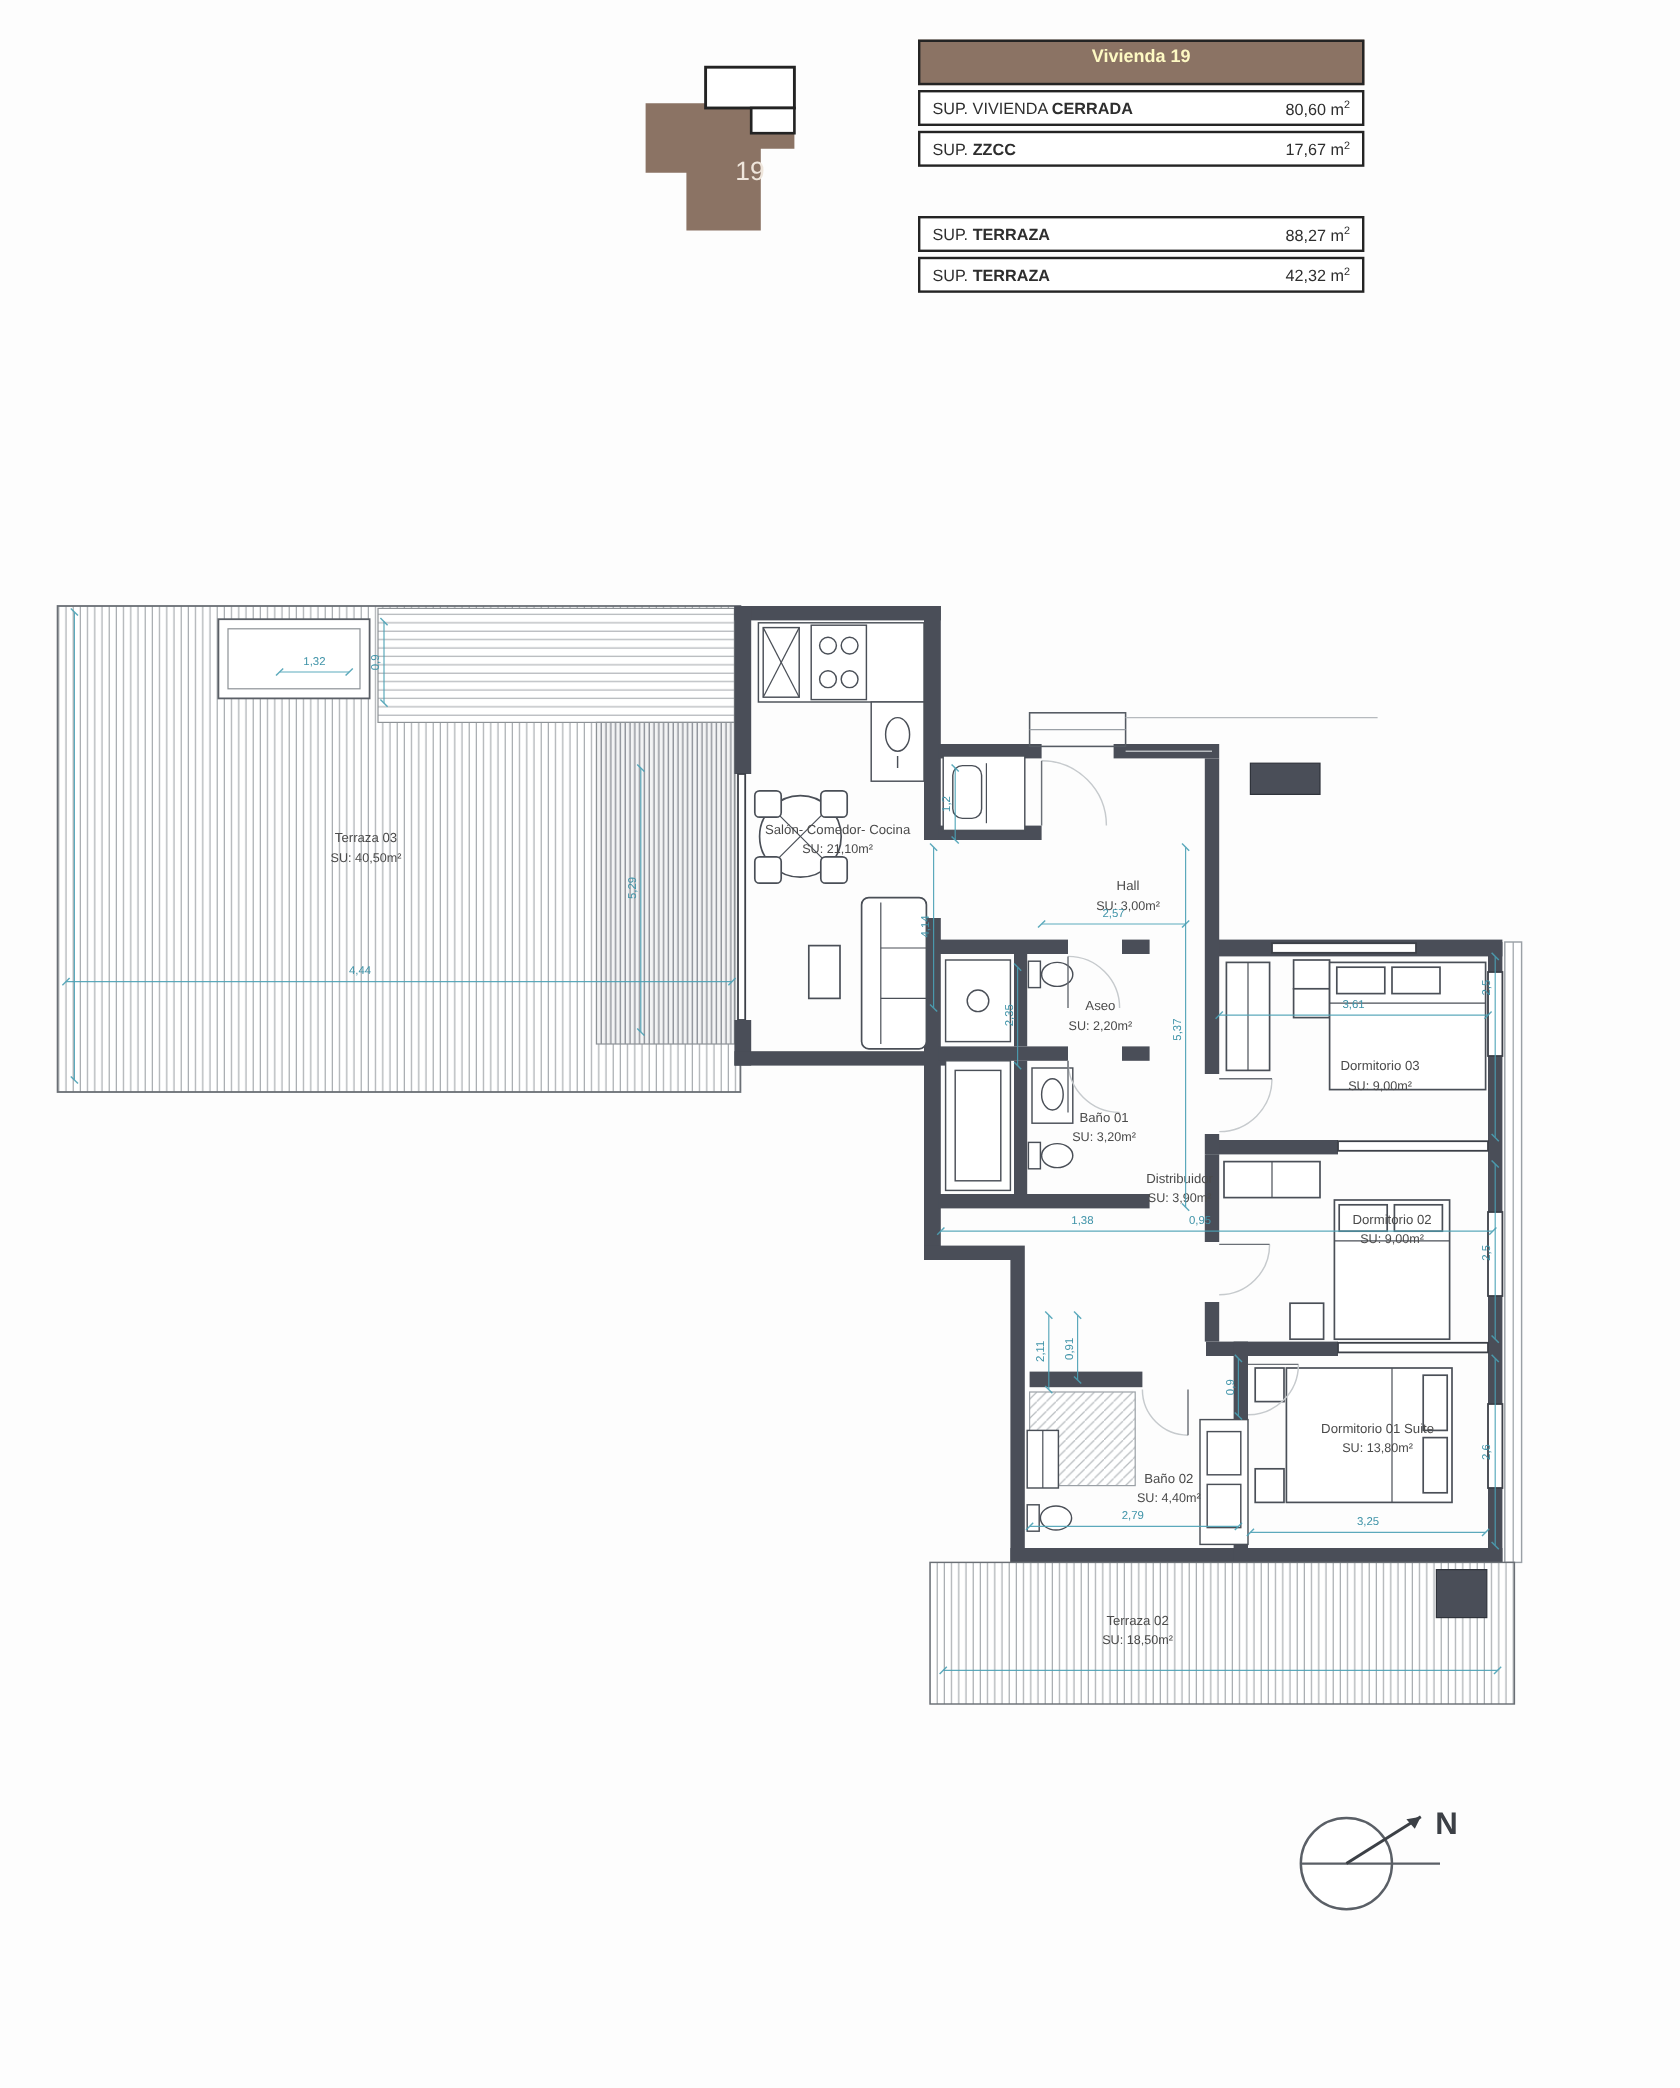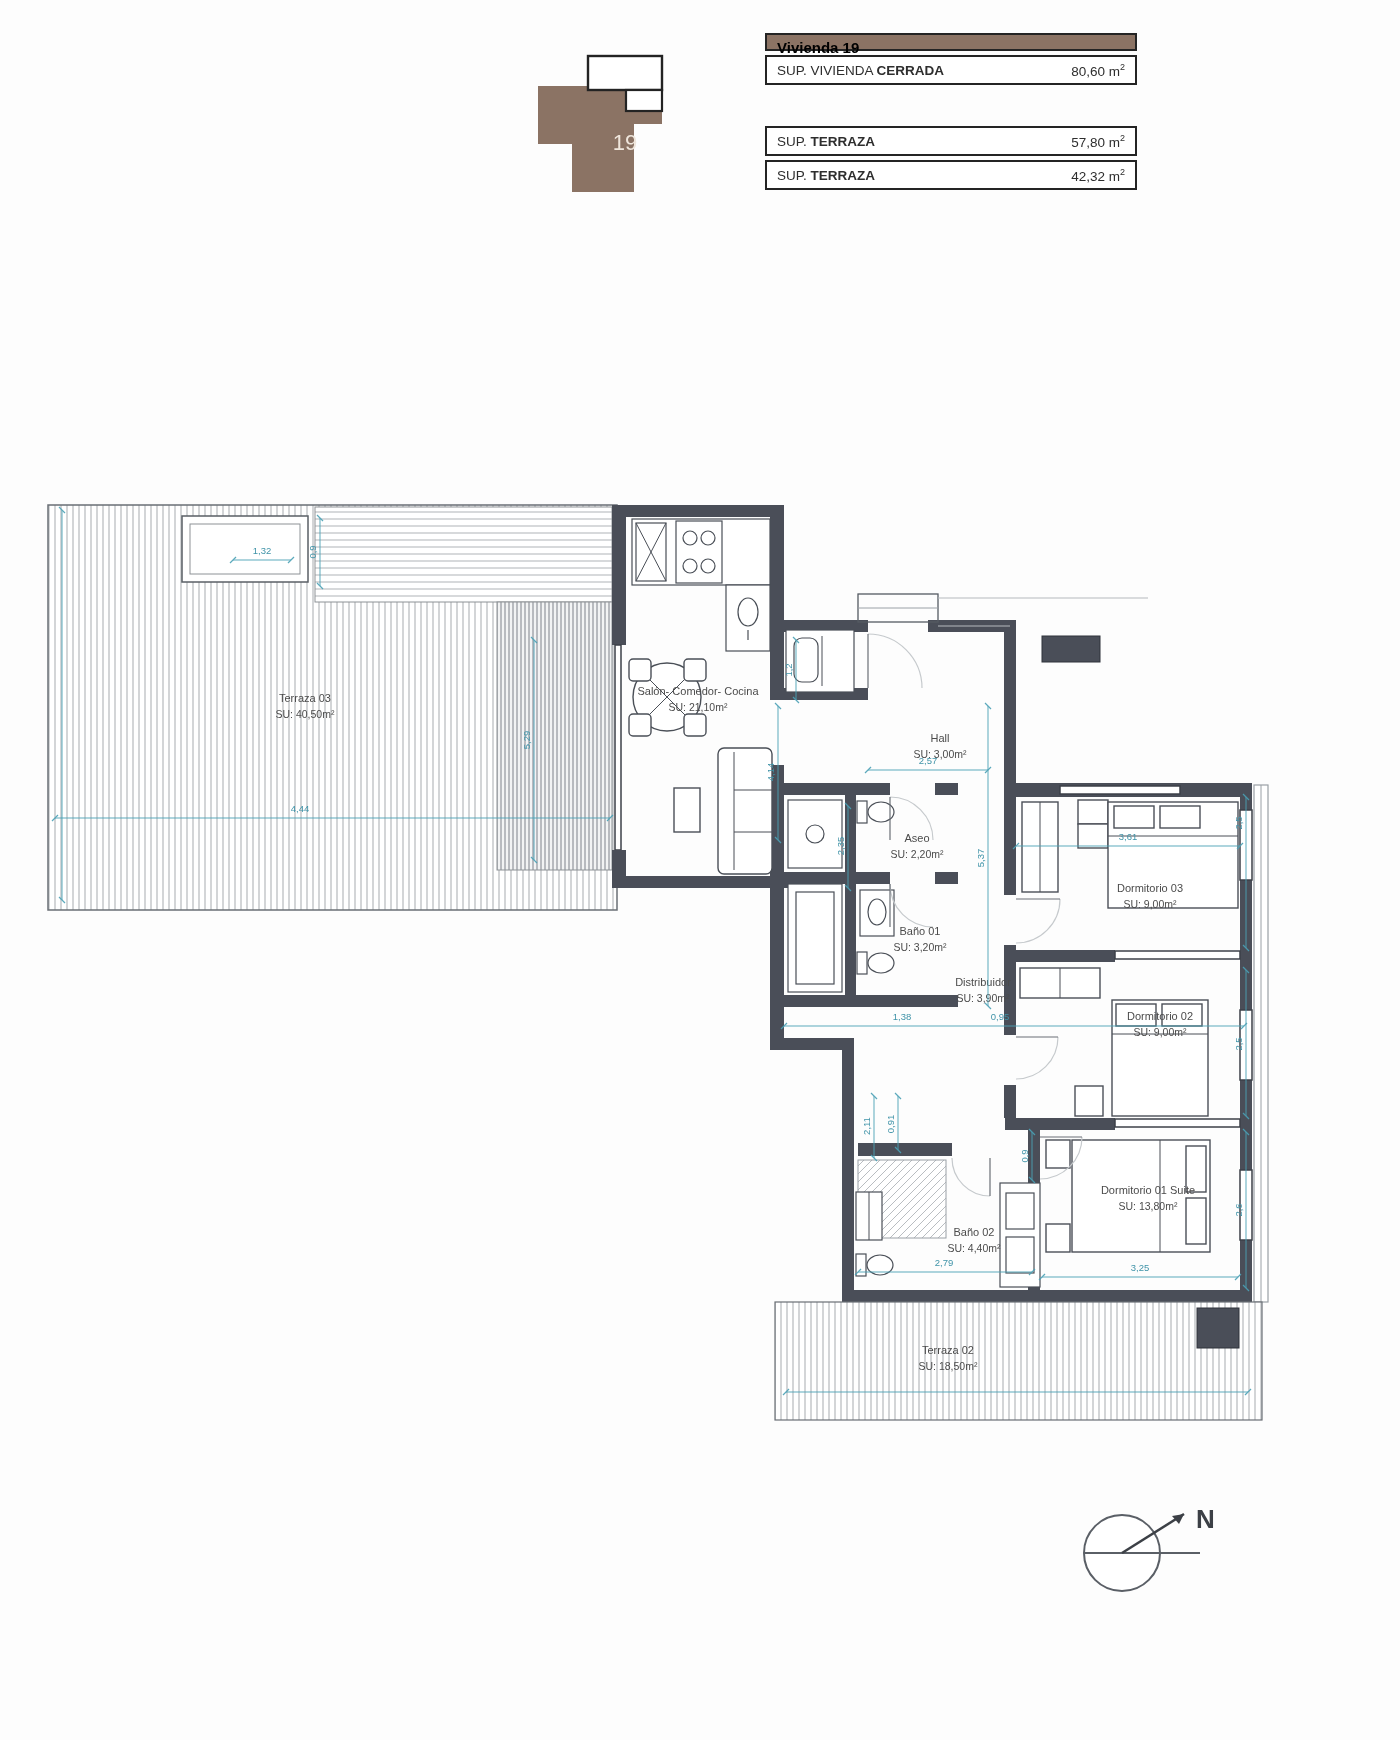--- a/index.html
+++ b/index.html
@@ -1,21 +1,21 @@
 <!DOCTYPE html>
 <html><head>
 <meta charset="utf-8">
 <style>
   html,body{margin:0;padding:0;background:#fff;}
   .page{position:relative;width:1400px;height:1740px;background:#fdfdfd;overflow:hidden;
         font-family:"Liberation Sans", sans-serif;}
   
   .tables{position:absolute;left:765px;top:33px;width:372px;}
-  .t-header{background:#8B7364;color:#000000;font-weight:bold;font-size:15px;
-            text-align:left;padding:0 10px;height:18px;line-height:26px;
+  .t-header{background:#8B7364;color:#fef9c3;font-weight:bold;font-size:15px;
+            text-align:center;padding:0 10px;height:38px;line-height:26px;
             border:2px solid #242424;box-sizing:border-box;}
   .t-row{border:2px solid #242424;background:#fff;display:flex;justify-content:space-between;
          align-items:center;height:30px;padding:0 10px;margin-top:4px;font-size:13.5px;
          color:#2e2e2e;box-sizing:border-box;}
   .t-label{white-space:pre;}
   .t-label b{font-weight:bold;}
   .t-value{font-weight:normal;margin-left:25px;}
   .t-value sup{font-size:9px;}
   .t-spacer{height:37px;}
   
@@ -47,26 +47,30 @@
     <text x="97" y="124" text-anchor="middle" font-size="22" fill="#efe6dc">19</text>
   </svg>
 
   <div class="tables">
     <div class="t-header">Vivienda 19</div>
 
     <div class="t-row">
       <span class="t-label"><span>SUP. VIVIENDA </span><b>CERRADA</b></span>
       <span class="t-value"><span>80,60</span>&nbsp;<span>m</span><sup>2</sup></span>
     </div>
+    <div class="t-row">
+      <span class="t-label"><span>SUP. </span><b>ZZCC</b></span>
+      <span class="t-value"><span>17,67</span>&nbsp;<span>m</span><sup>2</sup></span>
+    </div>
 
     <div class="t-spacer"></div>
 
     <div class="t-row">
       <span class="t-label"><span>SUP. </span><b>TERRAZA</b></span>
-      <span class="t-value"><span>57,80</span>&nbsp;<span>m</span><sup>2</sup></span>
+      <span class="t-value"><span>88,27</span>&nbsp;<span>m</span><sup>2</sup></span>
     </div>
     <div class="t-row">
       <span class="t-label"><span>SUP. </span><b>TERRAZA</b></span>
       <span class="t-value"><span>42,32</span>&nbsp;<span>m</span><sup>2</sup></span>
     </div>
   </div>
 
   <svg class="plan" width="1400" height="1740" viewBox="0 0 1400 1740">
     <defs>
       <pattern id="deckV" width="6" height="12" patternUnits="userSpaceOnUse">

